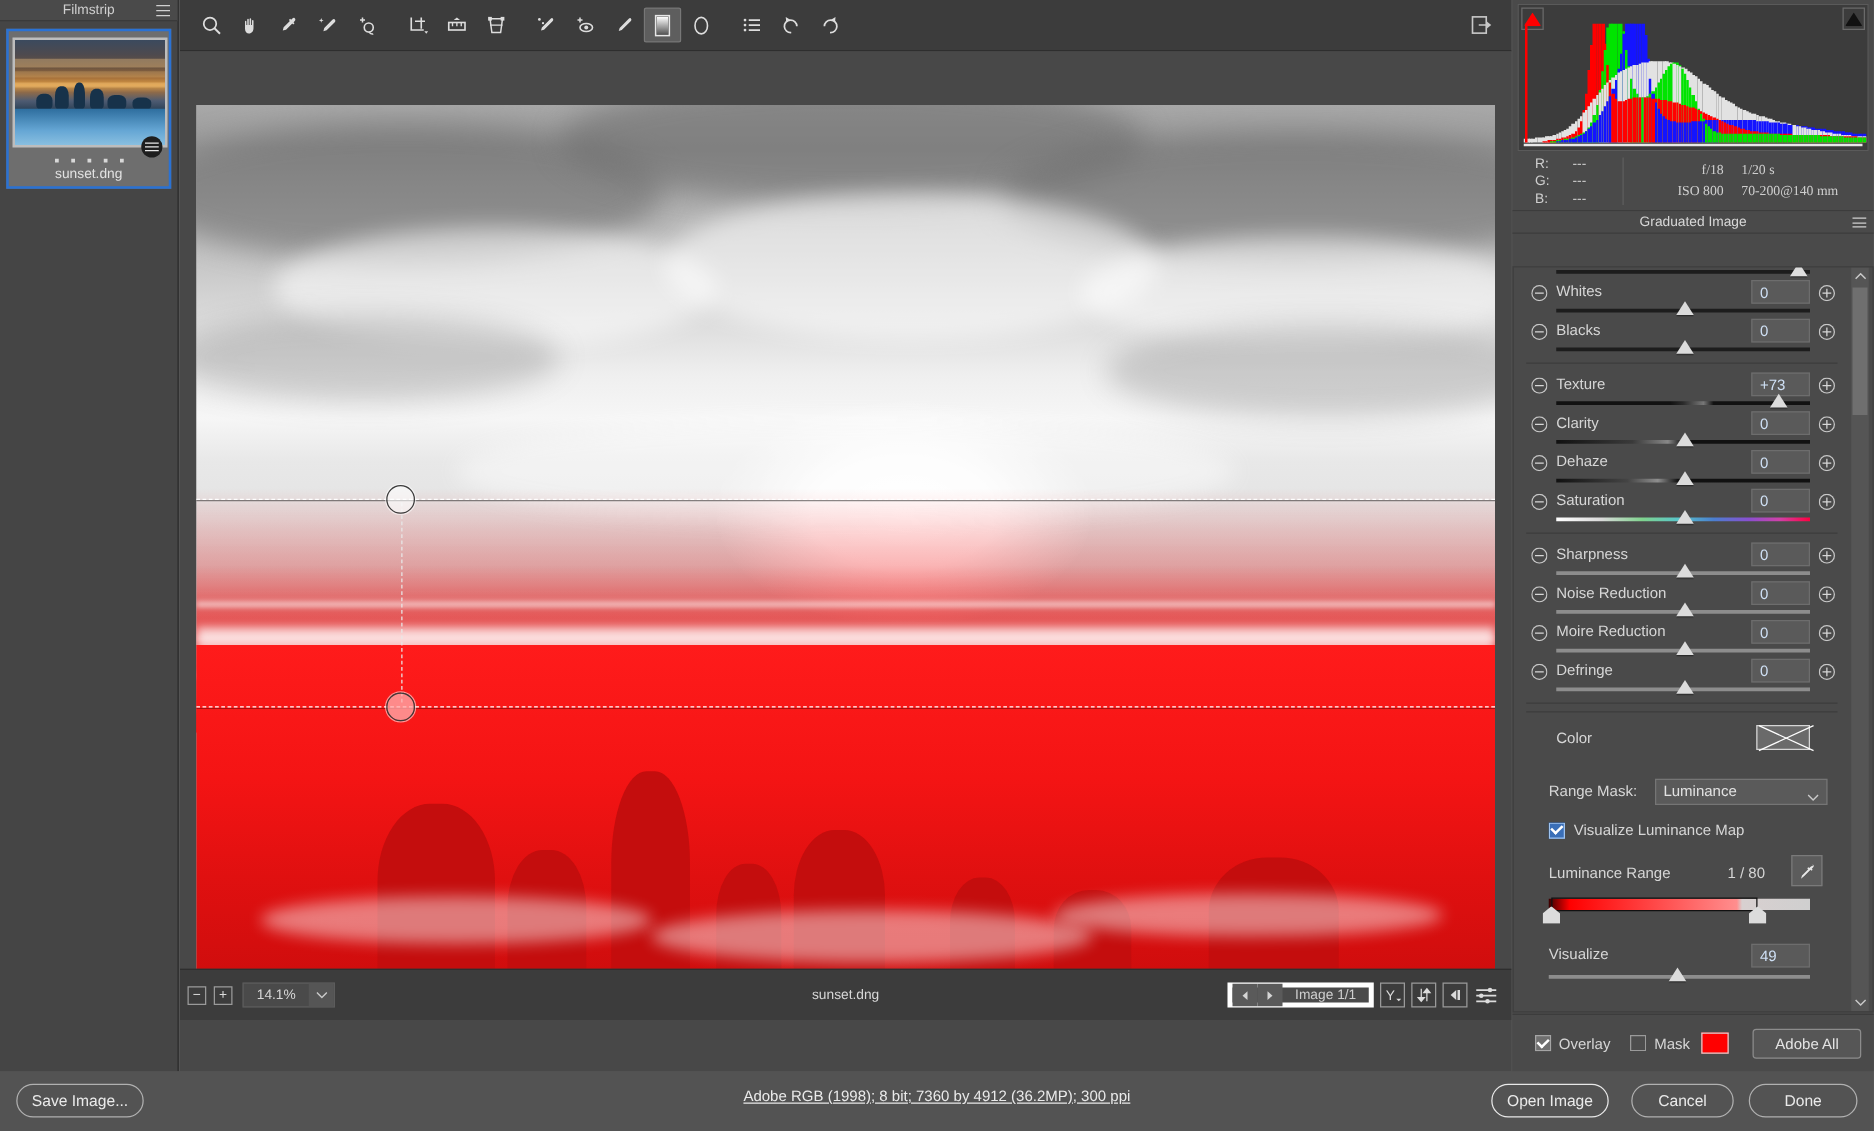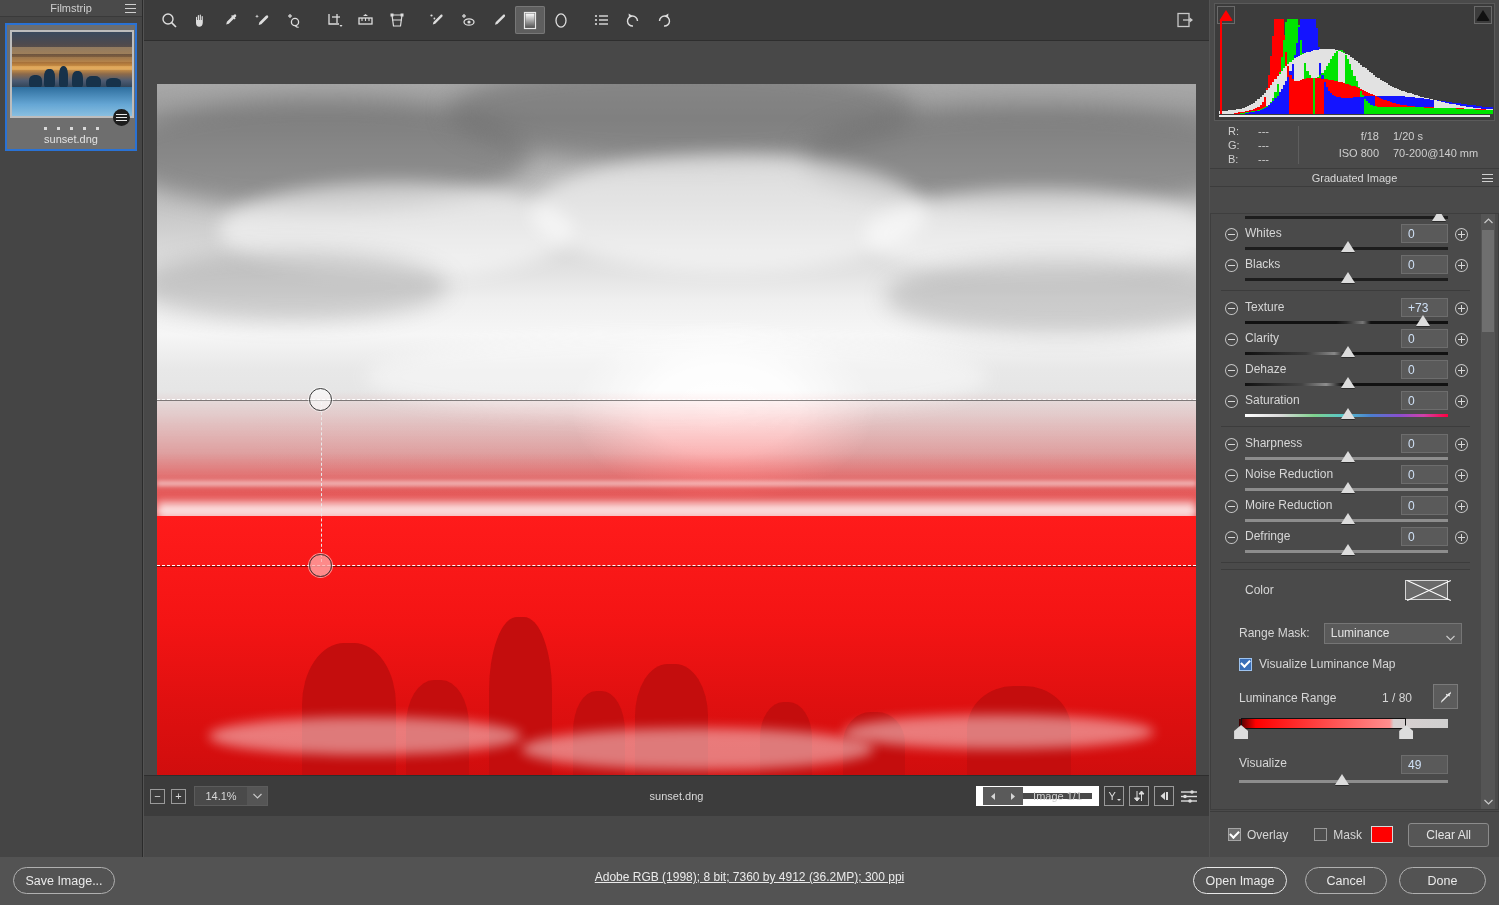--- a/index.html
+++ b/index.html
@@ -215,21 +215,21 @@
   }
   .center-filename {
     position: absolute; left: 0; right: 0; text-align: center;
     font-size: 11px; color: #d8d8d8; pointer-events: none;
   }
   .nav-group {
     position: absolute; right: 10px; display: flex; align-items: center; gap: 5px;
   }
   .nav-box {
     display: flex; align-items: center; height: 20px;
-    border: 7px solid #ffffff; background: #4a4a4a;
+    border: 4px solid #ffffff; background: #4a4a4a;
   }
   .nav-arrow {
     width: 20px; height: 18px; background: #5a5a5a;
     display: flex; align-items: center; justify-content: center; cursor: pointer;
   }
   .nav-label { padding: 0 10px; font-size: 11px; color: #cfcfcf; }
   .sq-btn {
     width: 20px; height: 20px; border: 1px solid #9a9a9a;
     display: flex; align-items: center; justify-content: center;
     cursor: pointer; color: #dcdcdc;
@@ -263,21 +263,21 @@
   .hbar { position: absolute; bottom: 0; width: 2px; }
 
   #exif {
     height: 48px; display: flex; align-items: center;
     font-size: 11px; color: #cfcfcf; border-bottom: 1px solid #3c3c3c;
   }
   .rgb-col { width: 88px; padding-left: 18px; line-height: 14px; }
   .rgb-col div { display: flex; }
   .rgb-col span.k { width: 30px; }
   .exif-div { width: 1px; height: 38px; background: #5e5e5e; }
-  .exif-col { flex: 1; padding-left: 14px; line-height: 17px; }
+  .exif-col { flex: 1; padding-left: 14px; line-height: 17px; font-family: Liberation Serif, serif; }
   .exif-row { display: flex; }
   .exif-row .a { width: 66px; text-align: right; }
   .exif-row .b { padding-left: 14px; }
 
   .panel-title-bar {
     height: 18px; background: #4a4a4a; position: relative;
     display: flex; align-items: center; justify-content: center;
     border-bottom: 1px solid #3c3c3c;
   }
   .panel-title { font-size: 11px; color: #d8d8d8; }
@@ -1483,26 +1483,26 @@
             </svg>
         </div>
       </div>
     </div>
 
     <div class="overlay-bar">
       <label class="ob-chk">
         <span class="chk on" style="background:#6f6f6f;box-shadow:inset 0 0 0 1px #a5a5a5;"></span>
         <span class="chk-label">Overlay</span>
       </label>
-      <label class="ob-chk" style="margin-left:26px">
+      <label class="ob-chk" style="margin-left:16px">
         <span class="chk"></span>
         <span class="chk-label">Mask</span>
       </label>
       <span class="mask-swatch"></span>
-      <div class="clear-all">Clear All</div>
+      <div class="clear-all">Adobe All</div>
     </div>
   </div>
 
   <div id="footer">
     <div class="pill" id="save-image">Save Image...</div>
     <div id="workflow-link">Adobe RGB (1998); 8 bit; 7360 by 4912 (36.2MP); 300 ppi</div>
     <div class="pill strong" id="open-image">Open Image</div>
     <div class="pill" id="cancel-btn">Cancel</div>
     <div class="pill" id="done-btn">Done</div>
   </div>

